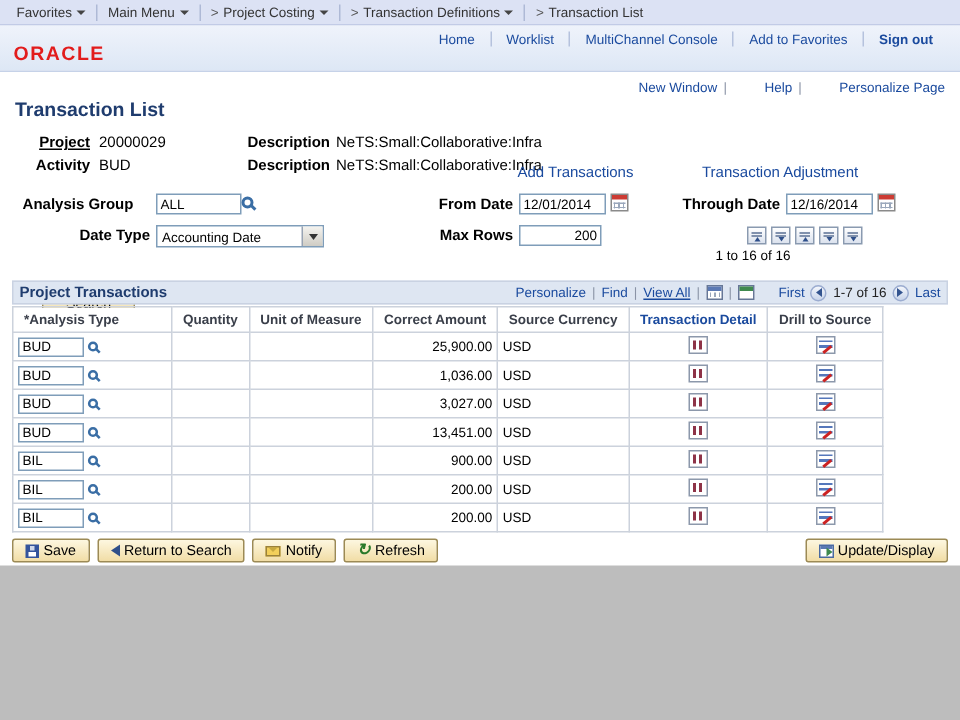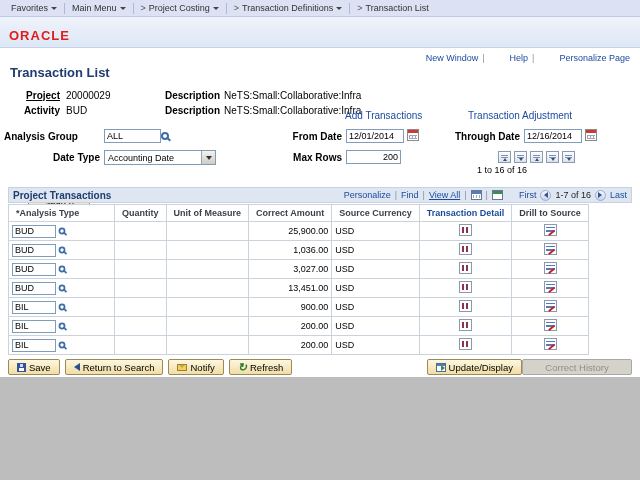--- a/index.html
+++ b/index.html
@@ -166,20 +166,27 @@
         <i class="caret-down"></i>
       </span>
       <span class="crumb">
         <span class="gt">&gt;</span>
         <span>Transaction List</span>
       </span>
     </div>
 
     <div class="banner">
       <div class="oracle-logo">ORACLE</div>
+      <div class="banner-links">
+        <a>Home</a>
+        <a>Worklist</a>
+        <a>MultiChannel Console</a>
+        <a>Add to Favorites</a>
+        <a class="signout">Sign out</a>
+      </div>
     </div>
 
     <div class="page-links">
       <a>New Window</a>
       <span class="pipe">|</span>
       <a>Help</a>
       <span class="pipe">|</span>
       <a>Personalize Page</a>
     </div>
 
@@ -190,21 +197,21 @@
     <span class="abs lbl" style="top:90px; left:165px;">Description</span>
     <span class="abs" style="top:90px; left:224px;">NeTS:Small:Collaborative:Infra</span>
 
     <span class="abs lbl" style="top:105px; left:8px; width:52px; text-align:right;">Activity</span>
     <span class="abs" style="top:105px; left:66px;">BUD</span>
     <span class="abs lbl" style="top:105px; left:165px;">Description</span>
     <span class="abs" style="top:105px; left:224px;">NeTS:Small:Collaborative:Infra</span>
     <a class="abs link" style="top:110px; left:345px;">Add Transactions</a>
     <a class="abs link" style="top:110px; left:468px;">Transaction Adjustment</a>
 
-    <span class="abs lbl" style="top:131px; left:4px; width:96px; text-align:left;">Analysis Group</span>
+    <span class="abs lbl" style="top:131px; left:4px; width:96px; text-align:center;">Analysis Group</span>
     <input class="tin" style="top: 129px; left: 104px; width: 57px;" value="ALL">
     <span class="abs" style="top:131px; left:161px;"><i class="mag"></i></span>
     <span class="abs lbl" style="top:131px; left:272px; width:70px; text-align:right;">From Date</span>
     <input class="tin" style="top: 129px; left: 346px; width: 58px;" value="12/01/2014">
     <span class="cal" style="top:129px; left:407px;"></span>
     <span class="abs lbl" style="top:131px; left:448px; width:72px; text-align:right;">Through Date</span>
     <input class="tin" style="top: 129px; left: 524px; width: 58px;" value="12/16/2014">
     <span class="cal" style="top:129px; left:585px;"></span>
 
     <span class="abs lbl" style="top:152px; left:4px; width:96px; text-align:right;">Date Type</span>
@@ -356,19 +363,16 @@
       <button class="btn">
         <i class="ico-refresh">↻</i>
         <span>Refresh</span>
       </button>
     </div>
     <div class="footer-right">
       <button class="btn">
         <i class="ico-upd"></i>
         <span>Update/Display</span>
       </button>
-      <button class="btn disabled btn-ch">
-        <span>Correct History</span>
-      </button>
     </div>
 
   </div>
 </div>
 
 </body></html>

